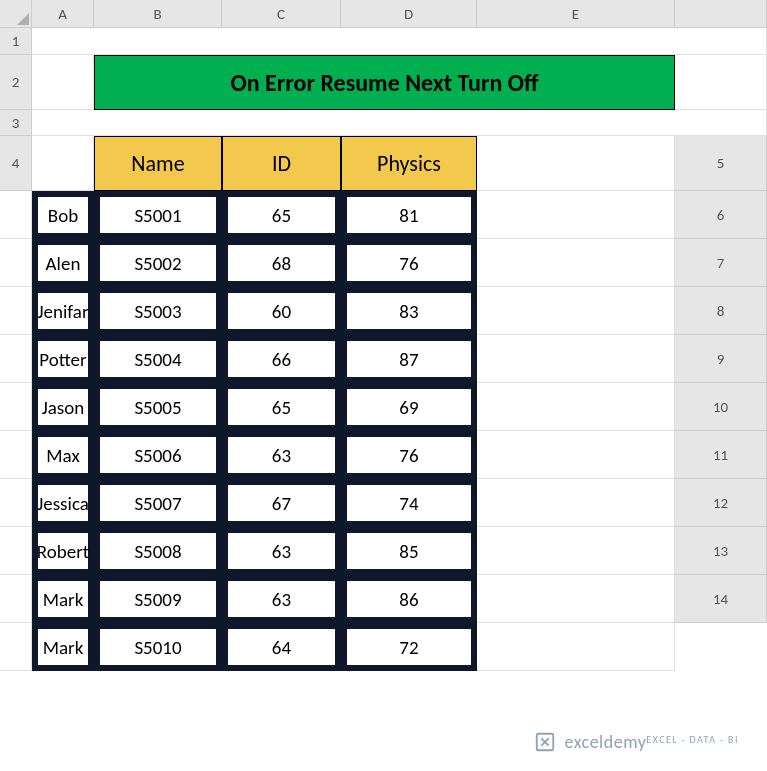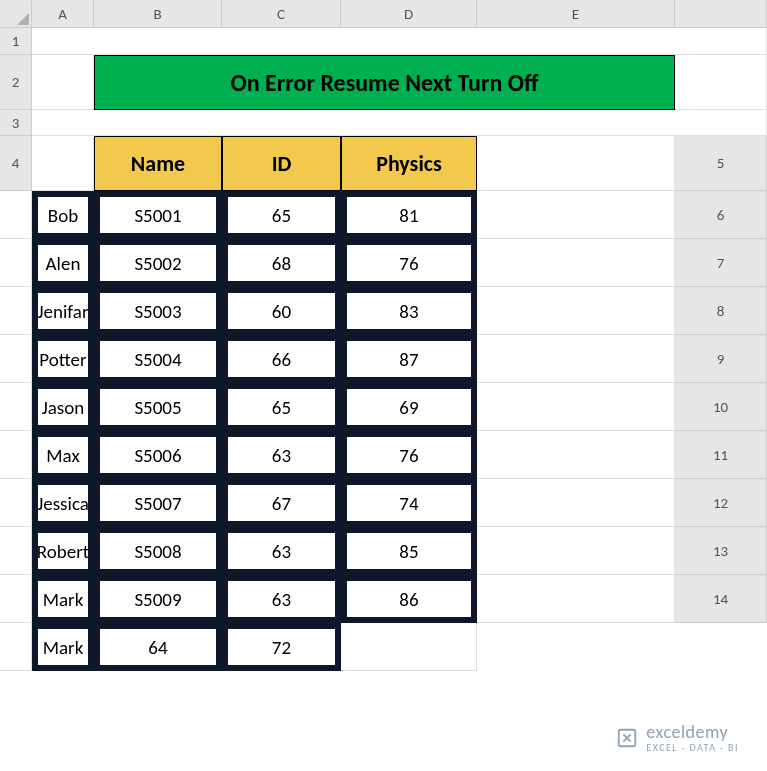--- a/index.html
+++ b/index.html
@@ -69,21 +69,21 @@
       color: #000000;
       font-weight: bold;
       font-size: 24px;
       display: flex;
       align-items: center;
       justify-content: center;
       border: 1px solid #000;
     }
     .table-header {
       background: #f2c94c;
-      font-weight: bold;
+      font-weight: normal;
       font-size: 22px;
       display: flex;
       align-items: center;
       justify-content: center;
       border: 1px solid #000;
       color: #000;
     }
     .table-cell {
       background: #fff;
       font-size: 19px;
@@ -102,21 +102,20 @@
       gap: 8px;
       color: #8fa3b5;
       font-size: 15px;
     }
     .watermark-icon {
       width: 22px;
       height: 22px;
     }
     .watermark-text {
       display: flex;
-      flex-direction: column;
       line-height: 1;
     }
     .watermark-main {
       font-size: 18px;
       font-weight: 500;
       letter-spacing: 0.5px;
     }
     .watermark-sub {
       font-size: 10px;
       letter-spacing: 1.5px;
@@ -221,20 +220,21 @@
   <div class="cell"></div>
   <div class="table-cell">Mark</div>
   <div class="table-cell">S5009</div>
   <div class="table-cell">63</div>
   <div class="table-cell">86</div>
   <div class="cell"></div>
 
   <div class="row-header">14</div>
   <div class="cell"></div>
   <div class="table-cell">Mark</div>
+  <div class="table-cell">S5010</div>
   <div class="table-cell">64</div>
   <div class="table-cell">72</div>
   <div class="cell"></div>
 </div>
 
 <div class="watermark">
   <svg class="watermark-icon" viewBox="0 0 24 24" fill="none" stroke="#8fa3b5" stroke-width="2">
     <rect x="3" y="3" width="18" height="18" rx="2"></rect>
     <path d="M8 8 L16 16 M16 8 L8 16"></path>
   </svg>

